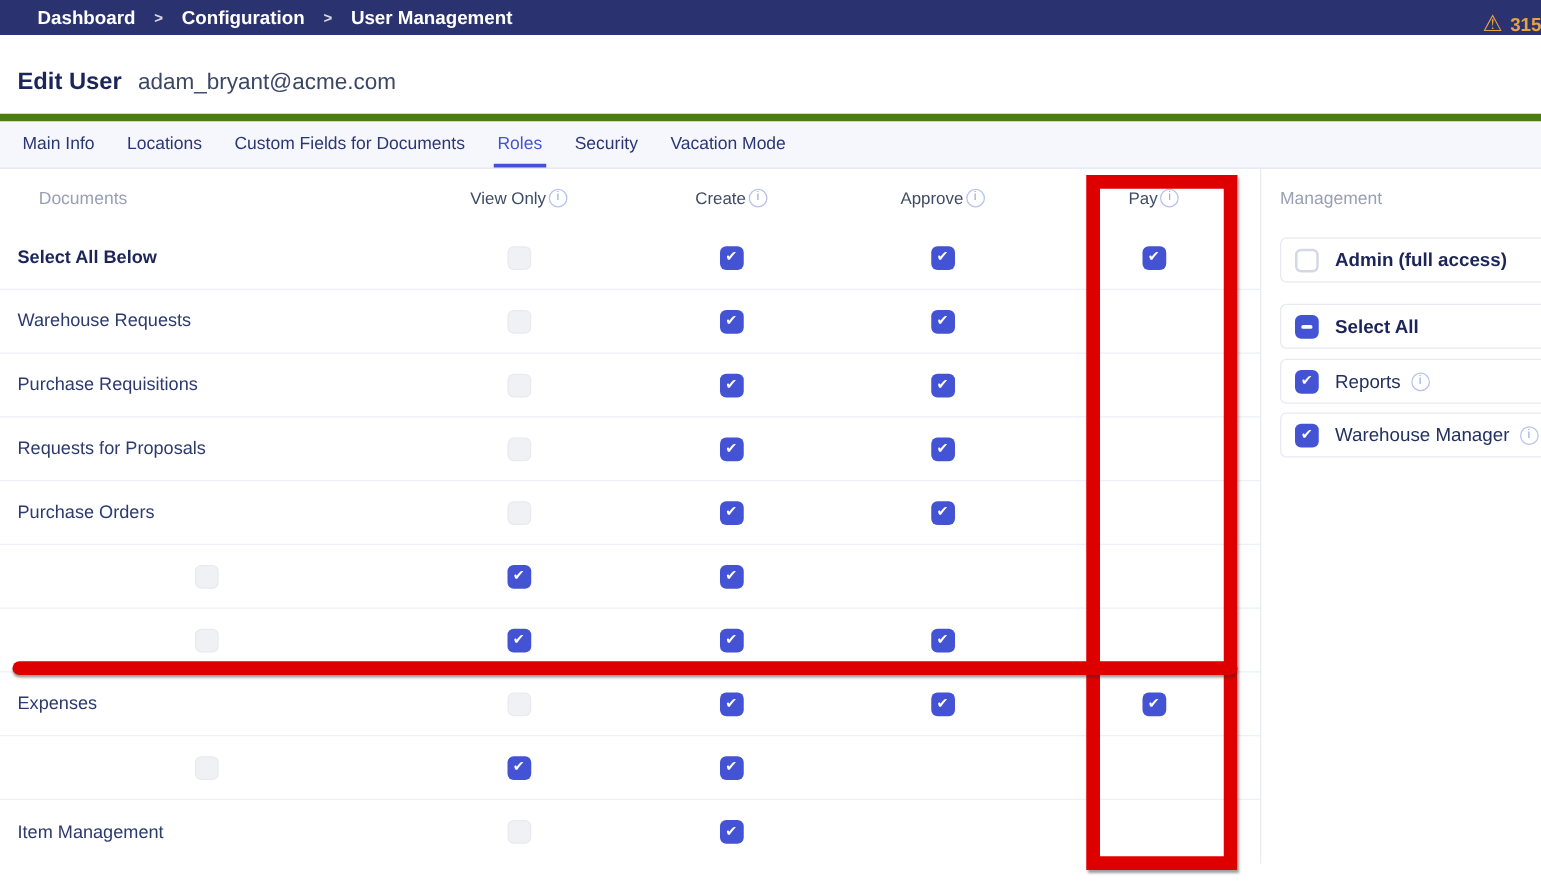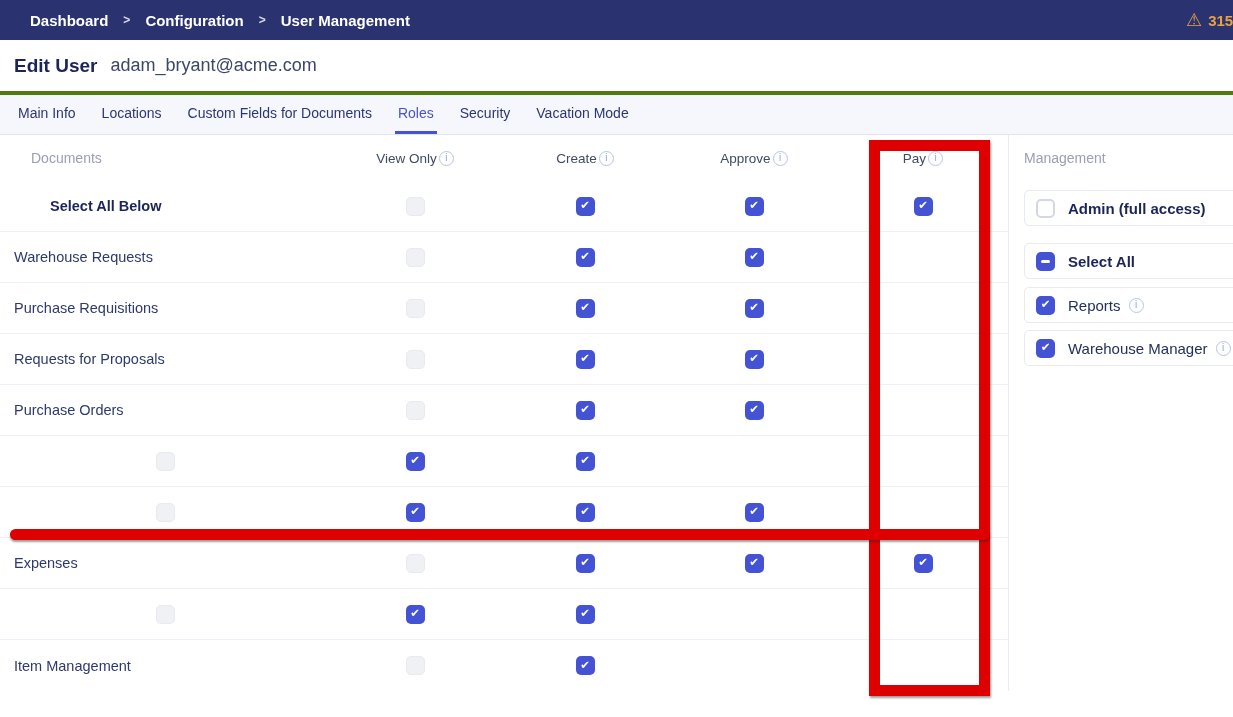--- a/index.html
+++ b/index.html
@@ -3,21 +3,21 @@
 <meta charset="utf-8">
 <style>
   * { margin:0; padding:0; box-sizing:border-box; }
   html,body { background:#ffffff; }
   .page {
     position:relative; width:1233px; height:717px; overflow:hidden;
     background:#ffffff; font-family:"Liberation Sans", sans-serif;
   }
   
   .topbar {
-    position:absolute; top:0; left:0; width:100%; height:40px;
+    position:absolute; top:0; left:0; width:100%; height:28px;
     background:#2b3270; display:flex; align-items:center; padding-left:30px;
   }
   .breadcrumb { display:flex; align-items:center; gap:15px; }
   .crumb { color:#ffffff; font-weight:700; font-size:15px; cursor:pointer; white-space:nowrap; }
   .crumb-sep { color:rgba(255,255,255,0.82); font-size:12px; font-weight:700; }
   .warning {
     position:absolute; left:1186px; top:0; height:40px;
     display:flex; align-items:center; gap:6px; white-space:nowrap;
   }
   .warn-icon { color:#e8a33d; font-size:18px; line-height:1; font-family:"DejaVu Sans", sans-serif; }
@@ -25,21 +25,21 @@
   
   .page-header {
     position:absolute; top:40px; left:0; width:100%; height:51px; background:#fff;
     display:flex; align-items:center; padding-left:14px; gap:13px;
   }
   .page-title { color:#1b2559; font-size:19px; font-weight:700; }
   .page-subtitle { color:#3c4766; font-size:18px; font-weight:400; }
   
   .tabs {
     position:absolute; top:91px; left:0; width:100%; height:44px;
-    background:#f6f7fc; border-top:4px solid #4d7c0f; border-bottom:1px solid #e2e5f0;
+    background:#f6f7fc; border-top:6px solid #4d7c0f; border-bottom:1px solid #e2e5f0;
     display:flex; align-items:stretch; padding-left:15px; gap:20px;
   }
   .tab {
     display:flex; align-items:center; padding:0 3px; font-size:14px;
     color:#2b3674; border-bottom:3px solid transparent; cursor:pointer; white-space:nowrap;
   }
   .tab.active { color:#4453d3; border-bottom-color:#4453d3; }
   
   .content { position:absolute; top:135px; left:0; width:1233px; height:582px; }
   .perm-table { position:absolute; left:0; top:0; width:1008px; }
@@ -48,21 +48,21 @@
   }
   .thead { height:46px; }
   .th-documents { padding-left:31px; color:#99a0b4; font-size:14px; }
   .th-col {
     justify-self:center; display:flex; align-items:center; gap:2px;
     color:#3f4a63; font-size:13.5px;
   }
   .trow { height:51px; border-bottom:1px solid #eef0f8; }
   .trow:last-child { border-bottom:none; }
   .row-label { padding-left:14px; color:#2c3a6d; font-size:14.5px; font-weight:400; }
-  .row-label.bold { font-weight:700; color:#1b2559;margin-left:36px; }
+  .row-label.bold { font-weight:700; color:#1b2559; }
   .cell { justify-self:center; }
   
   .checkbox {
     width:19px; height:19px; border-radius:5px;
     display:flex; align-items:center; justify-content:center; cursor:pointer;
   }
   .checkbox.checked { background:#4453d3; }
   .checkbox .tick {
     color:#fff; font-size:11.5px; font-weight:700; line-height:1;
     font-family:"DejaVu Sans", sans-serif;

